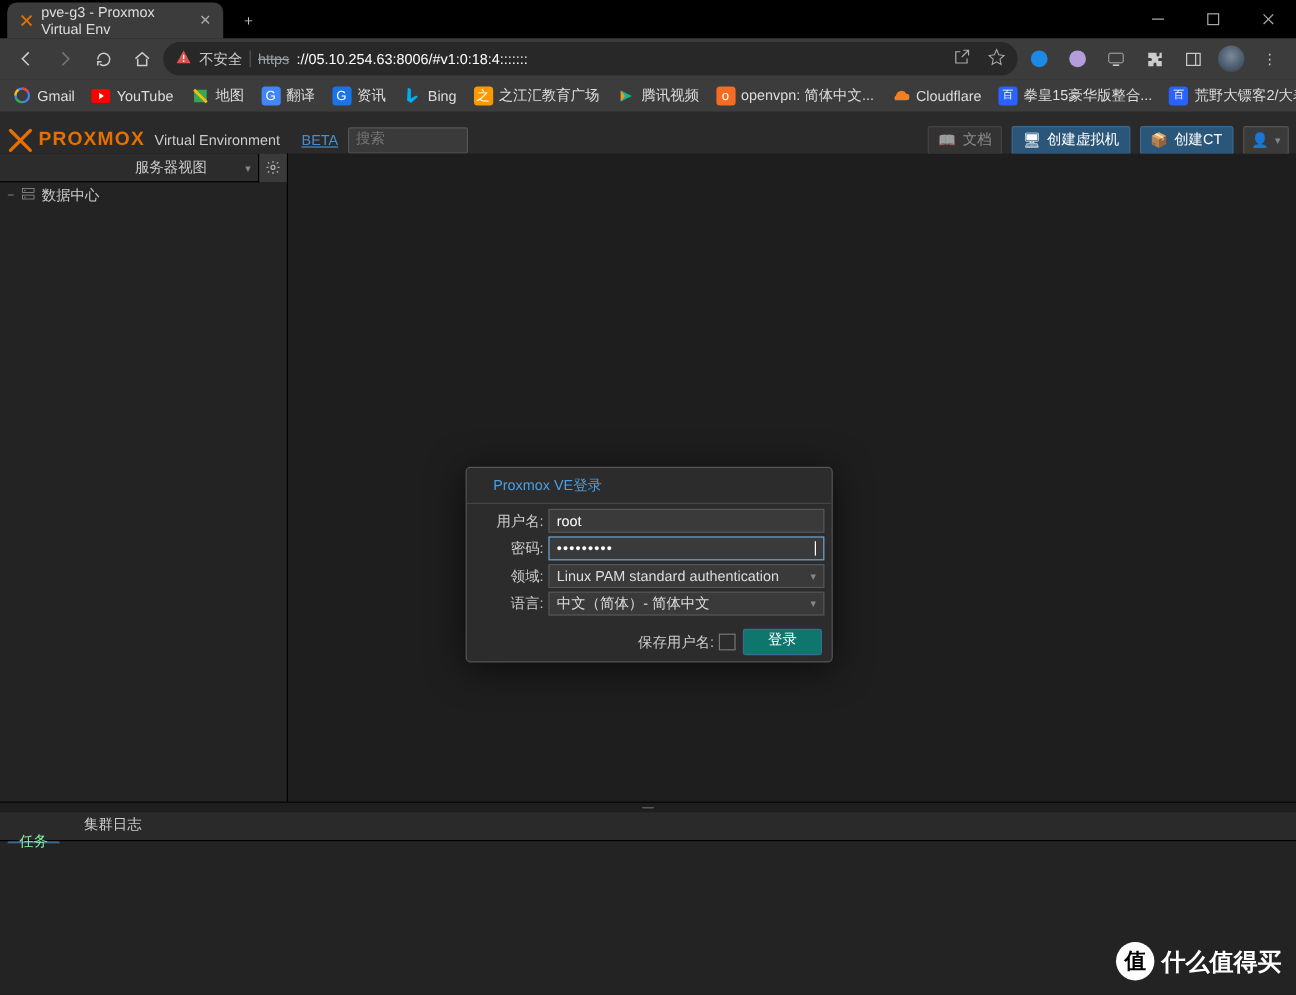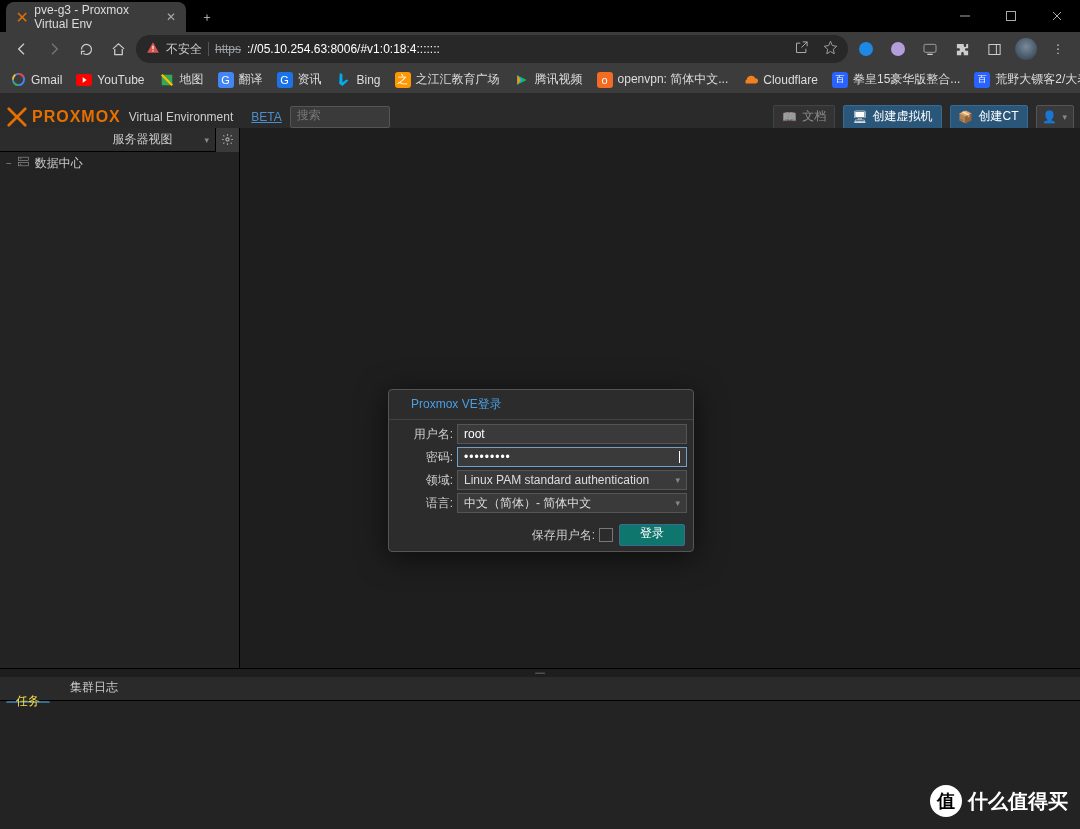--- a/index.html
+++ b/index.html
@@ -55,21 +55,21 @@
   .side-select { flex:1; padding:0 6px; color:#ccc; display:flex; align-items:center; justify-content:flex-end;gap:32px; }
   .side-gear { width:24px; height:24px; display:flex; align-items:center; justify-content:center; background:#3a3a3a; border-left:1px solid #000; color:#aaa; }
   .tree-item { height:22px; display:flex; align-items:center; gap:5px; padding-left:6px; color:#ccc; }
   .tree-item .toggle { color:#888; font-size:10px; }
 
   
   .pve-bottom { position:absolute; left:0; right:0; bottom:0; height:161px; background:#232323; border-top:1px solid #000; }
   .drag-handle { height:8px; display:flex; align-items:center; justify-content:center; color:#555; font-size:8px; background:#1e1e1e; }
   .bottom-tabs { height:24px; display:flex; align-items:stretch; background:#2a2a2a; padding-left:6px; gap:10px; border-bottom:1px solid #000; }
   .bottom-tab { display:flex; align-items:center; padding:0 10px; color:#ccc; border-bottom:2px solid transparent; }
-  .bottom-tab.active { background:#3a6a90; color:#fde047; border-radius:2px 2px 0 0;margin-top:24px; }
+  .bottom-tab.active { background:#3a6a90; color:#86efac; border-radius:2px 2px 0 0;margin-top:24px; }
   .bottom-cols { height:24px; display:flex; align-items:center; background:#2a2a2a; border-bottom:1px solid #000; color:#ccc; }
   .bcol { border-right:1px solid #000; padding:0 8px; height:100%; display:flex; align-items:center; gap:4px; }
 
   
   .login-mask { position:absolute; inset:0; }
   .login { position:absolute; left:388px; top:389px; width:306px; background:#2c2c2c; border:1px solid #555; border-radius:4px; box-shadow:0 5px 30px rgba(0,0,0,0.6); }
   .login-title { height:30px; display:flex; align-items:center; padding:0 22px; color:#4b9fe4; font-size:12px; border-bottom:1px solid #444; }
   .login-body { padding:2px 6px 4px 24px; }
   .lrow { display:flex; align-items:center; height:22px; margin:1px 0; }
   .lrow .lbl { width:44px; text-align:right; padding-right:4px; color:#ccc; }

